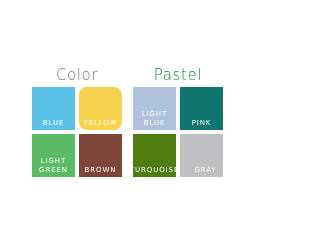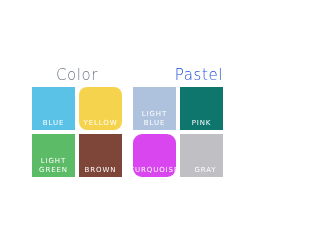--- a/index.html
+++ b/index.html
@@ -91,34 +91,34 @@
     <div class="swatch" style="background-color: rgb(92, 187, 103);">
       <span class="swatch-label" style="color: rgb(255, 255, 255);">LIGHT
 GREEN</span>
     </div>
 
     <div class="swatch" style="background-color: rgb(126, 69, 57);">
       <span class="swatch-label" style="color: rgb(255, 255, 255);">BROWN</span>
     </div>
   </div>
 
-  <div class="group-heading" id="heading-pastel" style="color: #1d4ed8; text-align: right;">Pastel</div>
+  <div class="group-heading" id="heading-pastel" style="color: #15803d;">Pastel</div>
 
   <div class="swatch-grid" id="grid-pastel">
 
     <div class="swatch" style="background-color: rgb(174, 194, 222);">
       <span class="swatch-label" style="color: rgb(255, 255, 255);">LIGHT
 BLUE</span>
     </div>
 
     <div class="swatch" style="background-color: #0f766e;">
       <span class="swatch-label" style="color: rgb(255, 255, 255);">PINK</span>
     </div>
 
-    <div class="swatch" style="background-color: #d946ef; border-radius: 9px;">
+    <div class="swatch" style="background-color: #4d7c0f;">
       <span class="swatch-label" style="color: rgb(255, 255, 255);">TURQUOISE</span>
     </div>
 
     <div class="swatch" style="background-color: rgb(191, 191, 196); padding-left: 8px;">
       <span class="swatch-label" style="color: rgb(255, 255, 255);">GRAY</span>
     </div>
   </div>
 
 </div>
 

